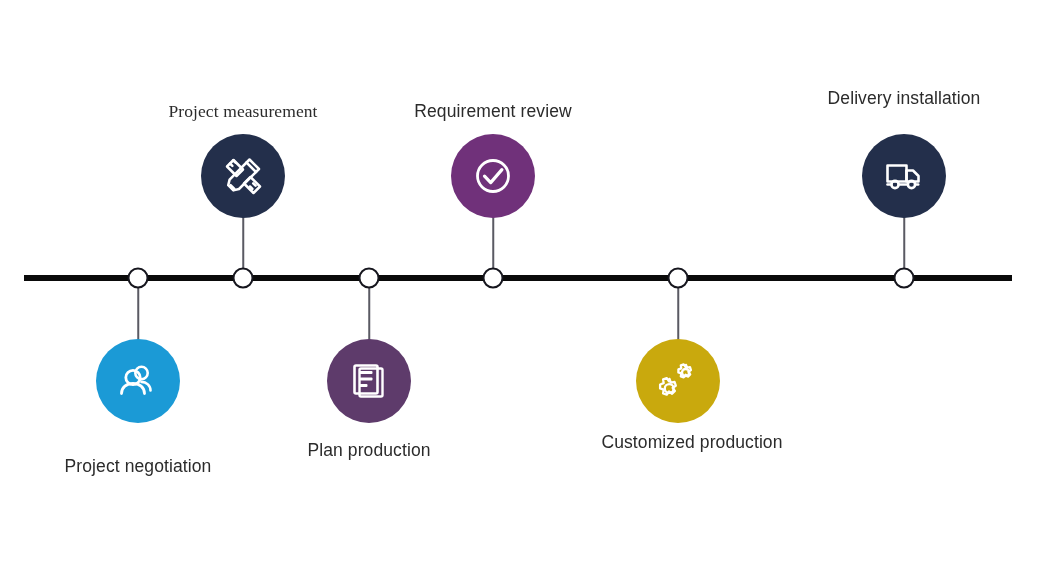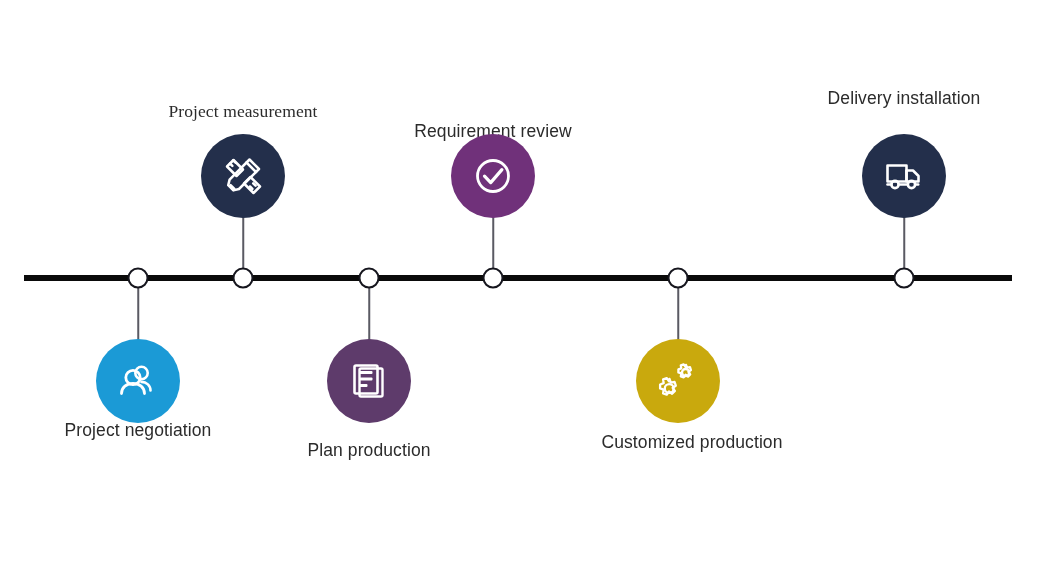--- a/index.html
+++ b/index.html
@@ -94,21 +94,21 @@
         <span>
     <svg width="48" height="48" viewBox="0 0 48 48" fill="none">
       <circle cx="27.5" cy="16" r="6.2" stroke="#fff" stroke-width="2.6"></circle>
       <path d="M36.5 33.5c0-5.0-4.0-8.6-9.0-8.6" stroke="#fff" stroke-width="2.6" stroke-linecap="round"></path>
       <circle cx="19" cy="20.5" r="7.2" stroke="#fff" stroke-width="2.8" fill="none"></circle>
       <path d="M7.5 36.5c0-6.0 5.1-10.2 11.5-10.2S30.5 30.5 30.5 36.5" stroke="#fff" stroke-width="2.8" stroke-linecap="round"></path>
     </svg>
         </span>
       </div>
       <div class="node-marker" style="left: 138px; top: 278px;"></div>
-      <div class="step-label below" style="left: 138px; top: 420px; text-align: center;">Project negotiation</div>
+      <div class="step-label below" style="left: 138px; top: 456px; text-align: center;">Project negotiation</div>
       <div class="stem" style="left: 243px; top: 214px; height: 55.5px;"></div>
       <div class="step-badge" style="left: 243px; top: 176px; background: rgb(35, 47, 75);">
         <span>
     <svg width="48" height="48" viewBox="0 0 48 48" fill="none">
       <g stroke="#fff" stroke-width="2.5" stroke-linejoin="round" stroke-linecap="round">
         <path d="M30.5 7.5l9.5 9.5-20 20-5.6 1.4-5.2-5.2 1.4-5.6z" fill="none"></path>
         <path d="M27.5 10.5l9.5 9.5"></path>
         <path d="M11.6 33.2l3.8 3.8"></path>
         <path d="M8.0 14.5l6.5-6.5 9.5 9.5-6.5 6.5z" fill="none"></path>
         <path d="M11.0 11.5l2.4 2.4M14.2 8.3l2.4 2.4"></path>
@@ -137,21 +137,21 @@
       <div class="stem" style="left: 493px; top: 214px; height: 55.5px;"></div>
       <div class="step-badge" style="left: 493px; top: 176px; background: rgb(112, 49, 122);">
         <span>
     <svg width="48" height="48" viewBox="0 0 48 48" fill="none">
       <circle cx="24" cy="24" r="15.5" stroke="#fff" stroke-width="2.8"></circle>
       <path d="M15.5 24.2l6.2 6.4 11.2-13.0" stroke="#fff" stroke-width="3.2" stroke-linecap="round" stroke-linejoin="round"></path>
     </svg>
         </span>
       </div>
       <div class="node-marker" style="left: 493px; top: 278px;"></div>
-      <div class="step-label above" style="left: 493px; top: 101px; margin-top: 20px;">Requirement review</div>
+      <div class="step-label above" style="left: 493px; top: 101px;">Requirement review</div>
       <div class="stem" style="left: 678px; top: 286.5px; height: 56.5px;"></div>
       <div class="step-badge" style="left: 678px; top: 381px; background: rgb(201, 169, 13);">
         <span>
     <svg width="48" height="48" viewBox="0 0 48 48" fill="none">
       <g stroke="#fff" stroke-width="2.3" stroke-linejoin="round" fill="none">
         <path d="M32.0 7.8l1.0 2.9 3.0-0.5 0.9 2.9-2.5 1.8 1.8 2.5-2.2 2.2-2.5-1.8-1.8 2.5-2.9-0.9 0.5-3.0-2.9-1.0v-3.1l2.9-1.0-0.5-3.0 2.9-0.9 1.8 2.5z"></path>
         <circle cx="31.6" cy="15.6" r="3.6"></circle>
         <path d="M15.5 22.0l1.3 3.6 3.8-0.6 1.2 3.7-3.2 2.2 2.3 3.1-2.8 2.8-3.1-2.3-2.2 3.2-3.7-1.2 0.6-3.8-3.6-1.3v-3.9l3.6-1.3-0.6-3.8 3.7-1.2 2.2 3.2z"></path>
         <circle cx="15.2" cy="31.5" r="4.4"></circle>
       </g>

